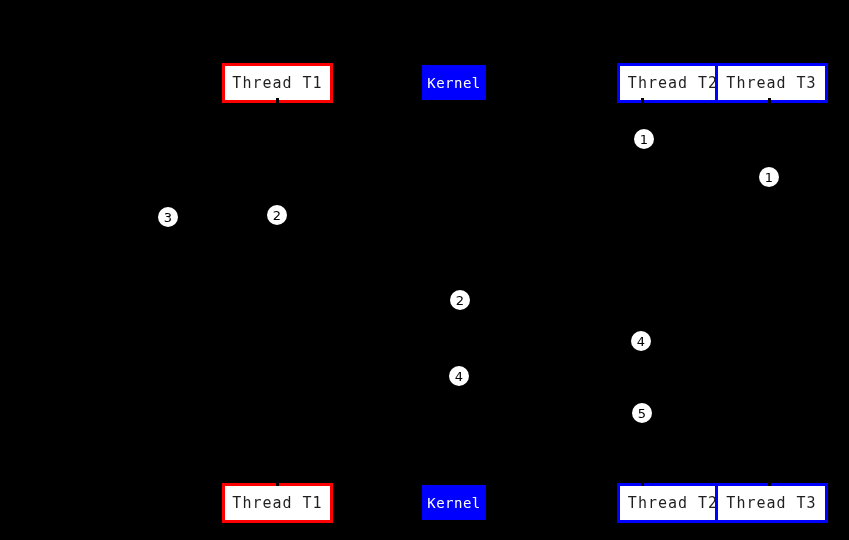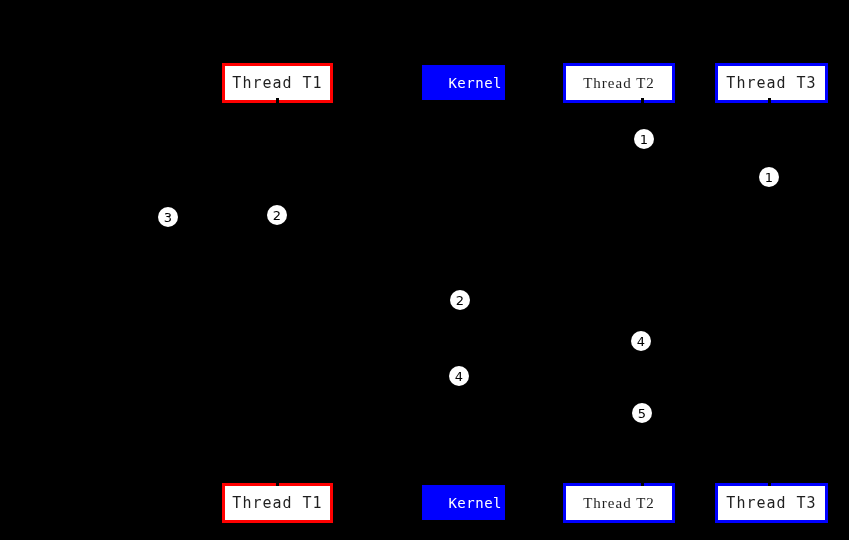--- a/index.html
+++ b/index.html
@@ -14,22 +14,22 @@
   .pbox{
     position:absolute;box-sizing:border-box;z-index:2;
     display:flex;align-items:center;justify-content:center;
     font-size:15px;letter-spacing:1px;white-space:nowrap;
   }
   .outline{background:#ffffff;border:3px solid;height:40px;color:#1f1f1f;}
   .b-red{border-color:#ff0000;}
   .b-blue{border-color:#0000ff;}
   .solid-blue{background:#0000ff;border:3px solid #0000ff;height:35px;color:#ffffff;font-size:14px;letter-spacing:.5px;}
   .x-t1{left:222px;width:111px;}
-  .x-k {left:422px;width:83px;justify-content:flex-end;}
-  .x-t2{left:563px;width:112px;font-family:Liberation Serif, serif;}
+  .x-k {left:422px;width:64px;}
+  .x-t2{left:617px;width:112px;}
   .x-t3{left:715px;width:113px;justify-content:center;}
   .row-top{top:63px;}
   .row-top-k{top:65px;}
   .row-bottom{top:483px;}
   .row-bottom-k{top:485px;}
   .marker{
     position:absolute;width:20px;height:20px;border-radius:50%;
     background:#ffffff;color:#000000;z-index:4;
     display:flex;align-items:center;justify-content:center;
     font-family:"DejaVu Sans","Liberation Sans",sans-serif;font-size:13px;line-height:1;

